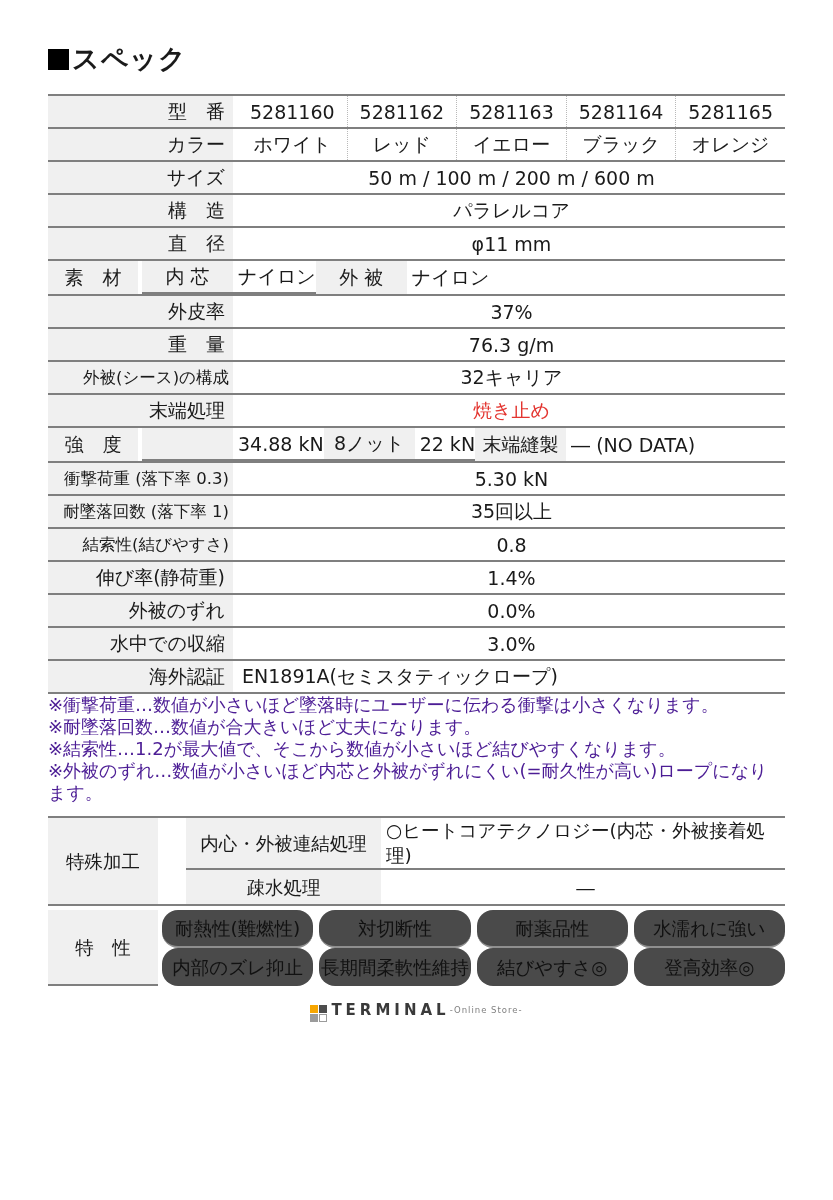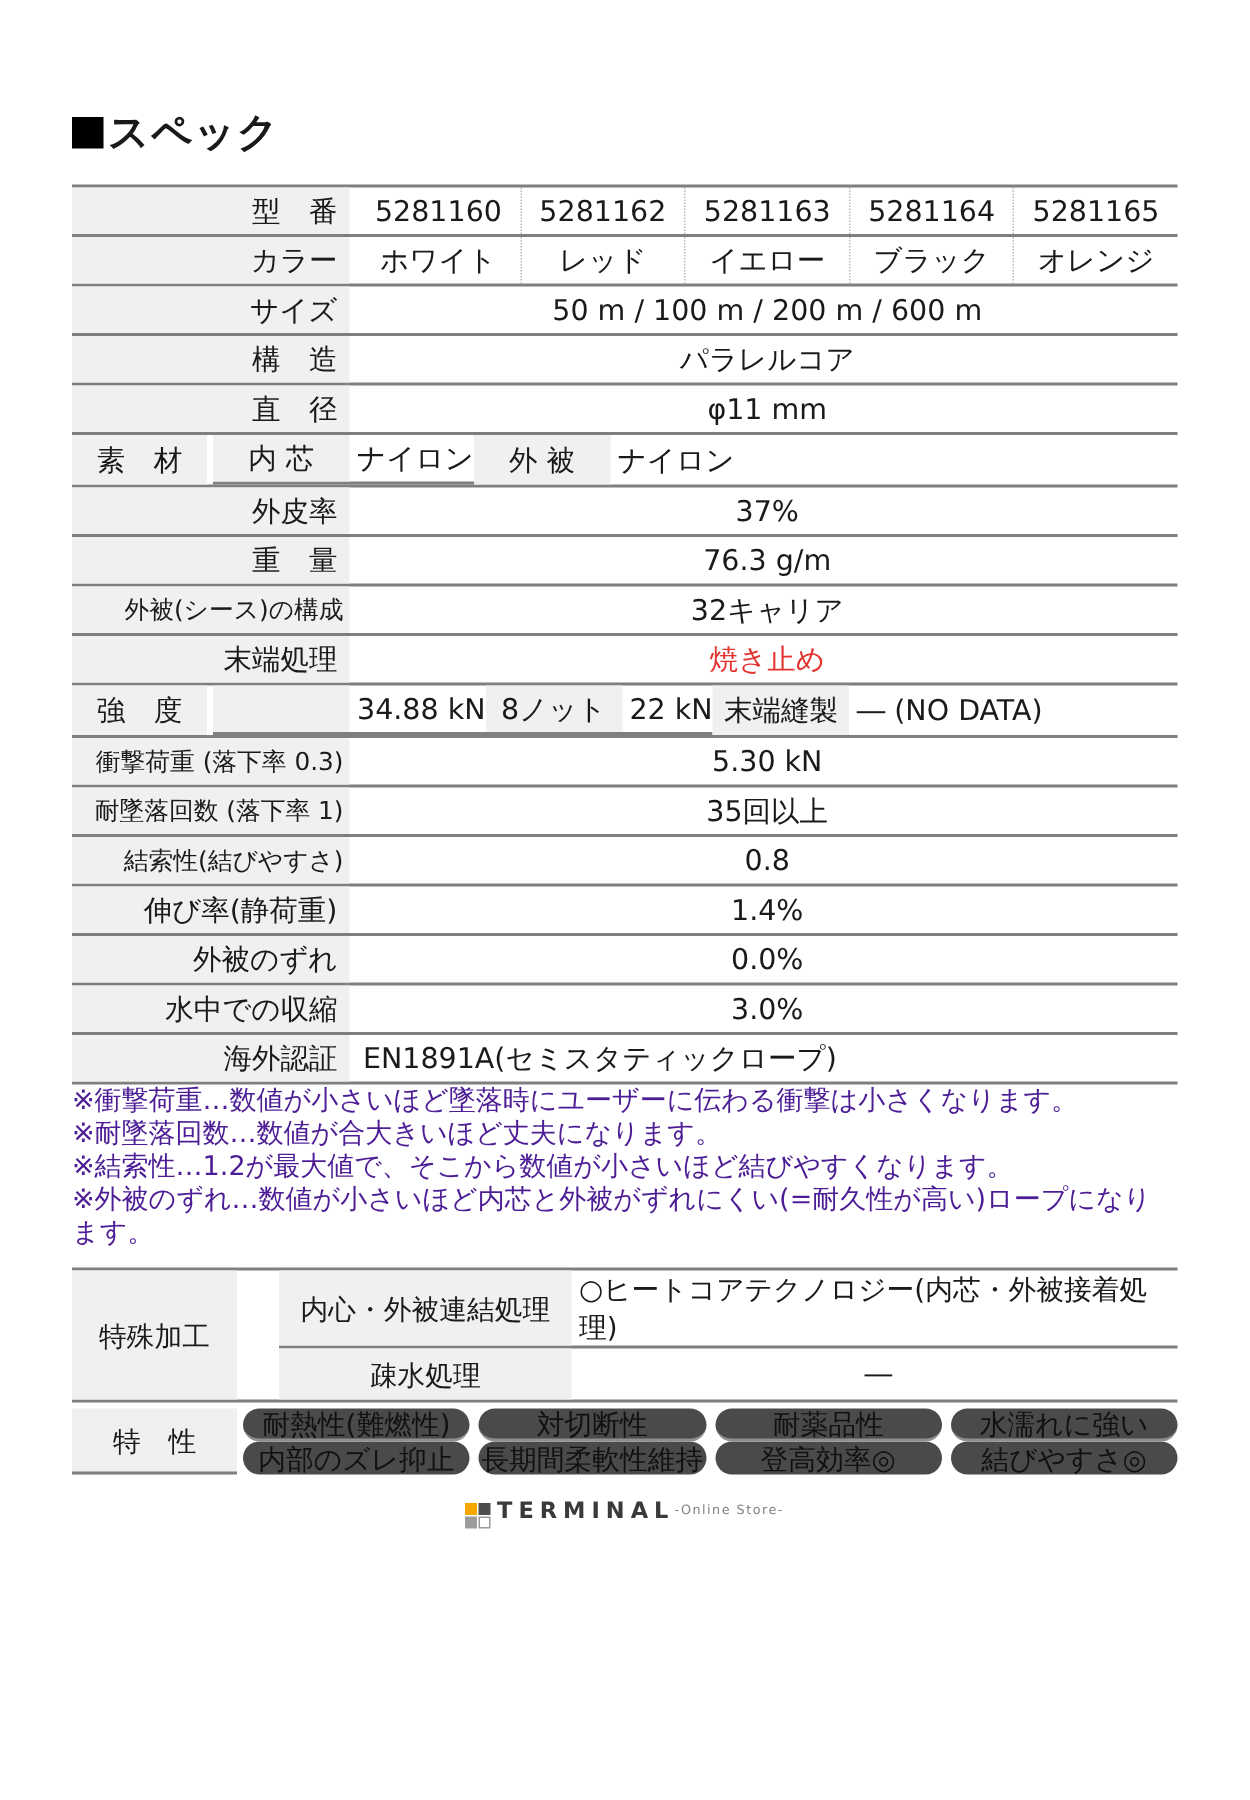--- a/index.html
+++ b/index.html
@@ -9,21 +9,21 @@
     --dark-cell:#4a4a4a;
     --logo-orange:#f7a600;
   }
   *{box-sizing:border-box;}
   html,body{margin:0;padding:0;}
   body{
     width:833px;height:1200px;background:#ffffff;
     font-family:"DejaVu Sans","Liberation Sans",sans-serif;
     color:#1a1a1a;position:relative;overflow:hidden;
   }
-  .content{position:absolute;left:48px;top:71px;width:737px;}
+  .content{position:absolute;left:48px;top:42px;width:737px;}
 
   
   .title{display:flex;align-items:center;gap:3px;height:34px;}
   .title .sq{width:21px;height:21px;background:#000;}
   .title .txt{font-size:27px;font-weight:bold;letter-spacing:1px;}
 
   
   .spec-table{margin-top:18px;border-top:2px solid var(--border-gray);font-size:19px;}
   .row{display:flex;border-bottom:2px solid var(--border-gray);min-height:33px;}
   .label-cell{
@@ -56,21 +56,21 @@
   .sp-row{display:flex;min-height:34px;border-bottom:2px solid var(--border-gray);}
   .sp-row:last-child{border-bottom:none;}
   .sp-label{width:195px;flex:none;background:var(--label-bg);display:flex;align-items:center;justify-content:center;margin-right:5px;}
   .sp-value{flex:1;display:flex;align-items:center;justify-content:center;}
 
   
   .features{margin-top:4px;display:flex;font-size:18.5px;}
   .ft-outer{width:110px;flex:none;background:var(--label-bg);display:flex;align-items:center;justify-content:center;margin-right:4px;border-bottom:2px solid var(--border-gray);}
   .ft-right{flex:1;display:flex;flex-direction:column;}
   .ft-row{display:flex;gap:6px;}
-  .ft-cell{flex:1;height:22px;background:var(--dark-cell);color:#111;display:flex;align-items:center;justify-content:center;border-radius:16px;}
+  .ft-cell{flex:1;height:38px;background:var(--dark-cell);color:#111;display:flex;align-items:center;justify-content:center;border-radius:16px;}
   .ft-row.first .ft-cell{border-bottom:2px solid #8f8f8f;}
 
   
   .footer{margin-top:16px;display:flex;justify-content:center;align-items:flex-start;gap:4px;}
   .logo-grid{display:grid;grid-template-columns:8px 8px;grid-template-rows:8px 8px;gap:1px;margin-top:3px;}
   .logo-grid .s1{background:var(--logo-orange);}
   .logo-grid .s2{background:#4d4d4d;}
   .logo-grid .s3{background:#9b9b9b;}
   .logo-grid .s4{background:#fff;border:1px solid #9b9b9b;}
   .brand-wrap{display:flex;flex-direction:row;align-items:center;}
@@ -229,22 +229,22 @@
     <div class="ft-right">
       <div class="ft-row first">
         <div class="ft-cell">耐熱性(難燃性)</div>
         <div class="ft-cell">対切断性</div>
         <div class="ft-cell">耐薬品性</div>
         <div class="ft-cell">水濡れに強い</div>
       </div>
       <div class="ft-row">
         <div class="ft-cell">内部のズレ抑止</div>
         <div class="ft-cell">長期間柔軟性維持</div>
+        <div class="ft-cell">結びやすさ◎</div>
         <div class="ft-cell">登高効率◎</div>
-        <div class="ft-cell">結びやすさ◎</div>
       </div>
     </div>
   </div>
 
   <div class="footer">
     <div class="logo-grid">
       <span class="s1"></span>
         <span class="s2"></span>
         <span class="s3"></span>
         <span class="s4"></span>

